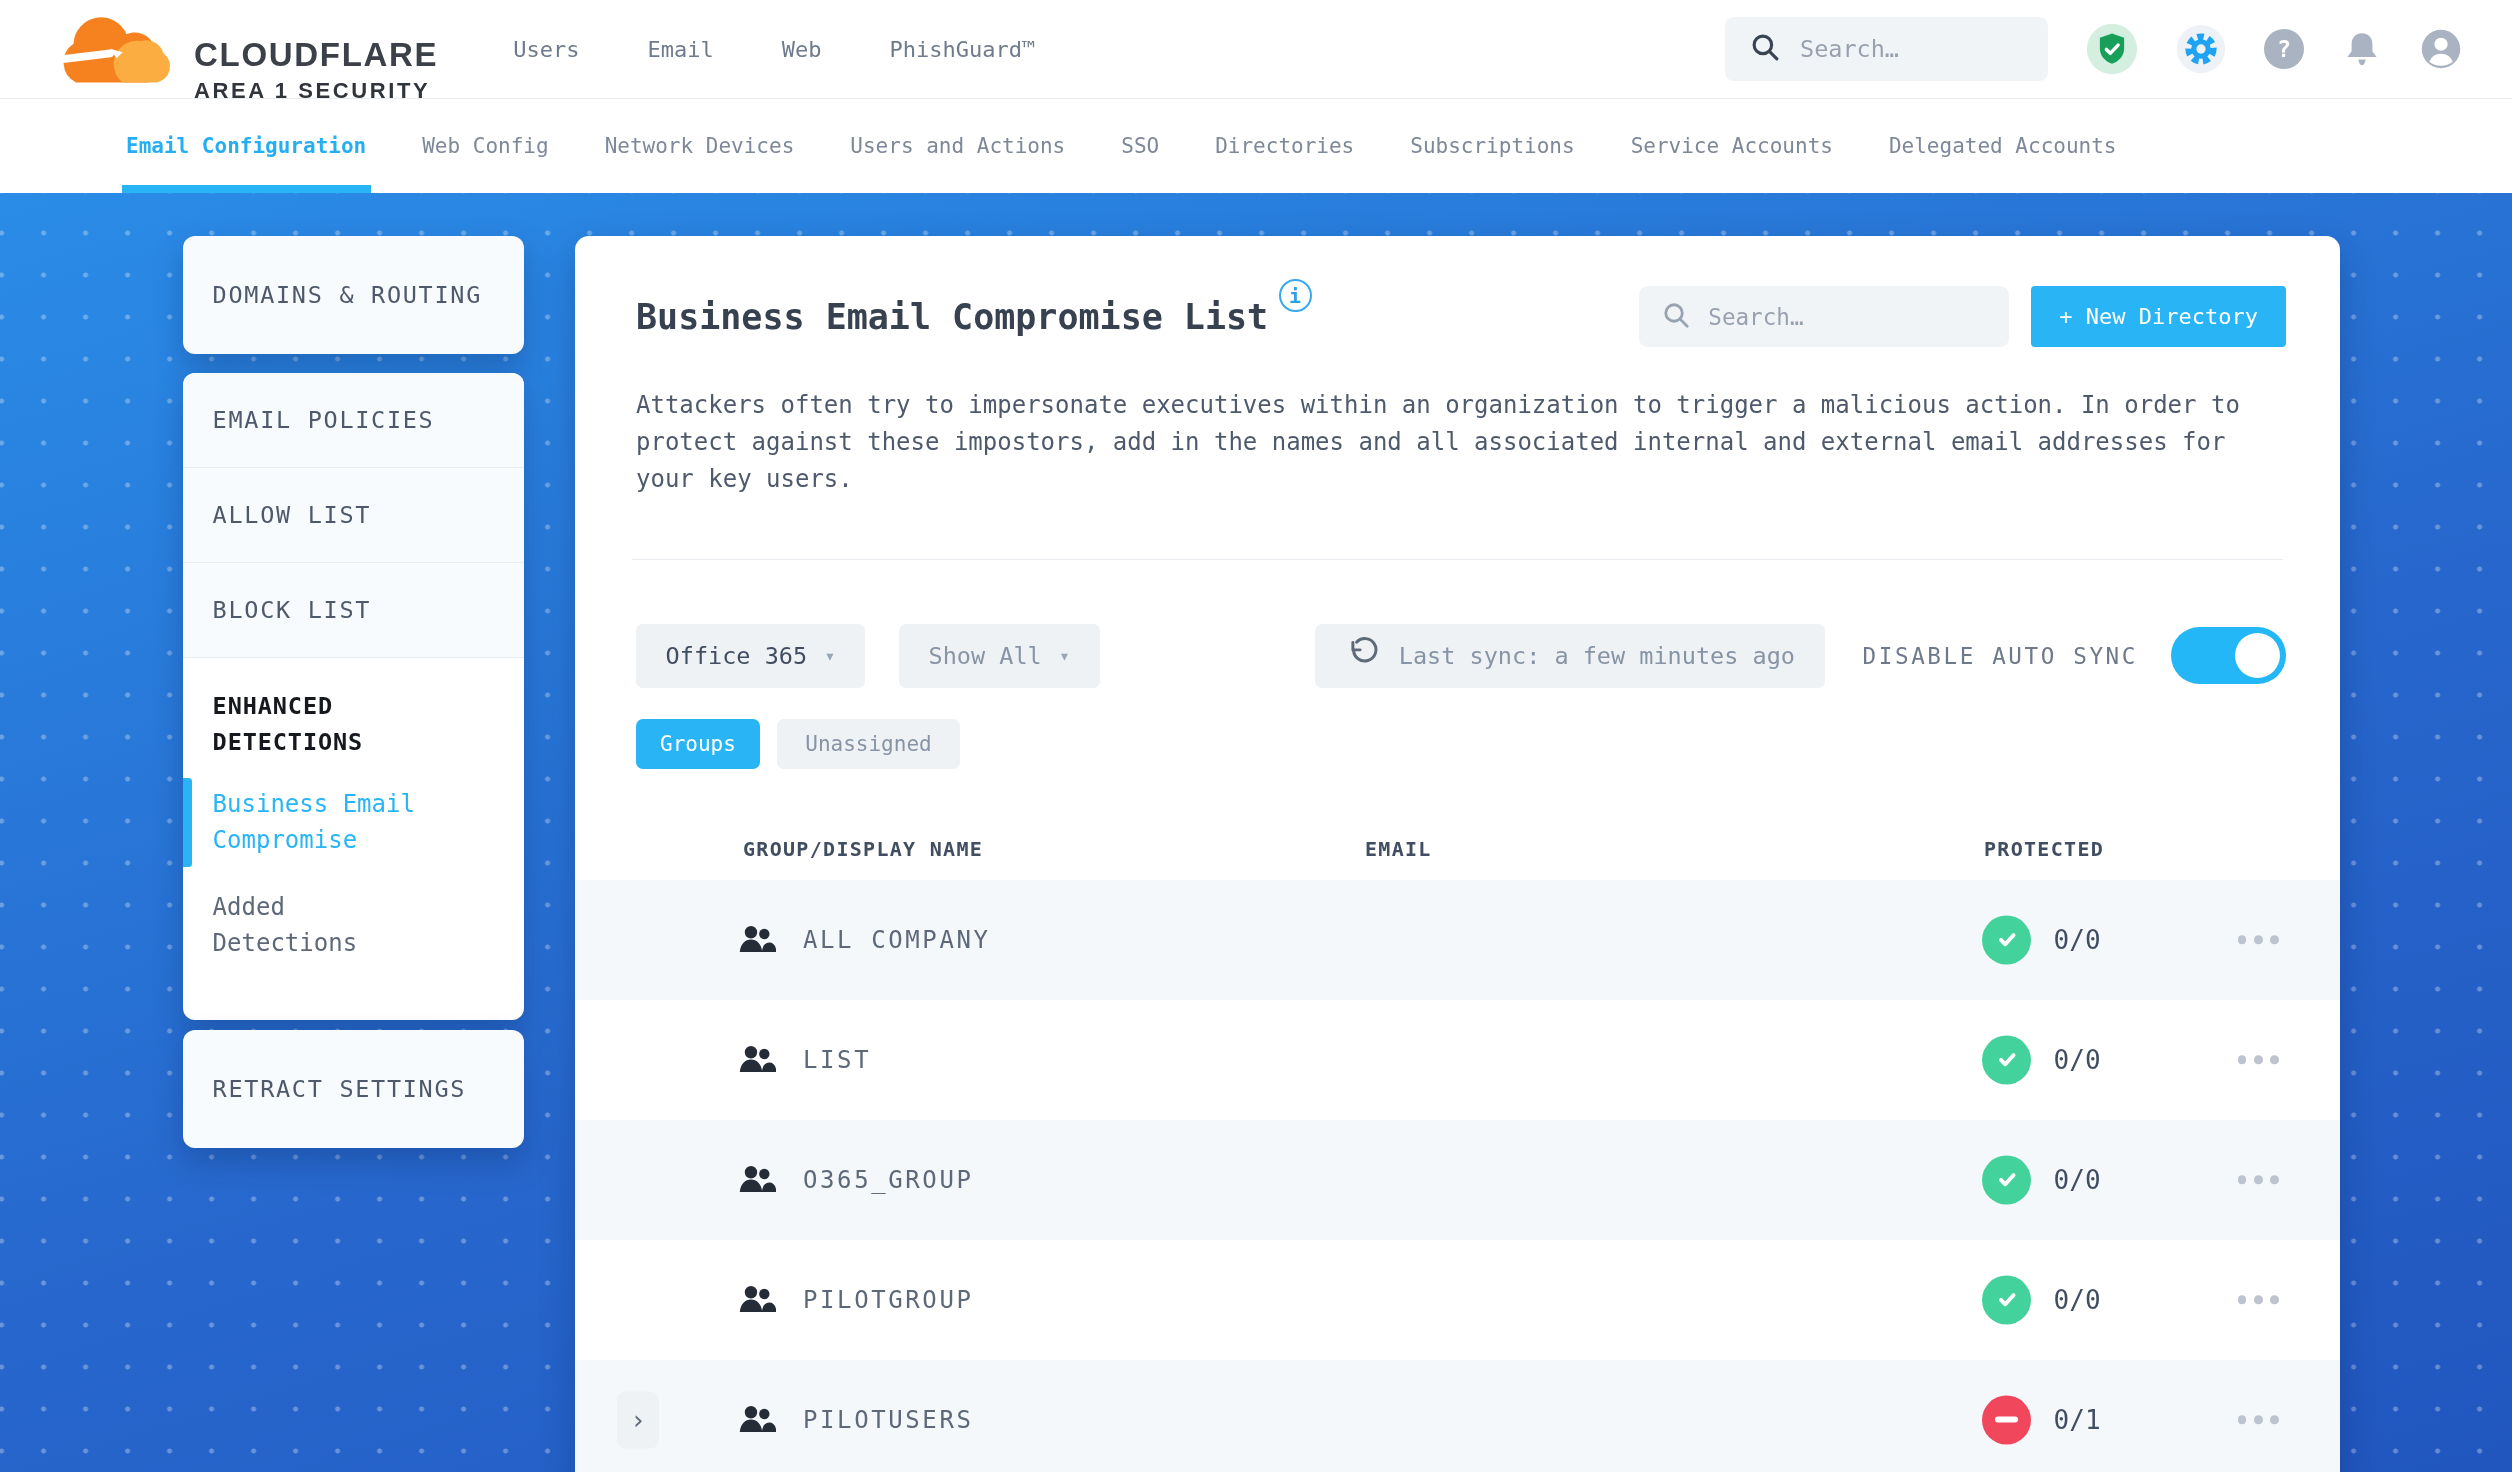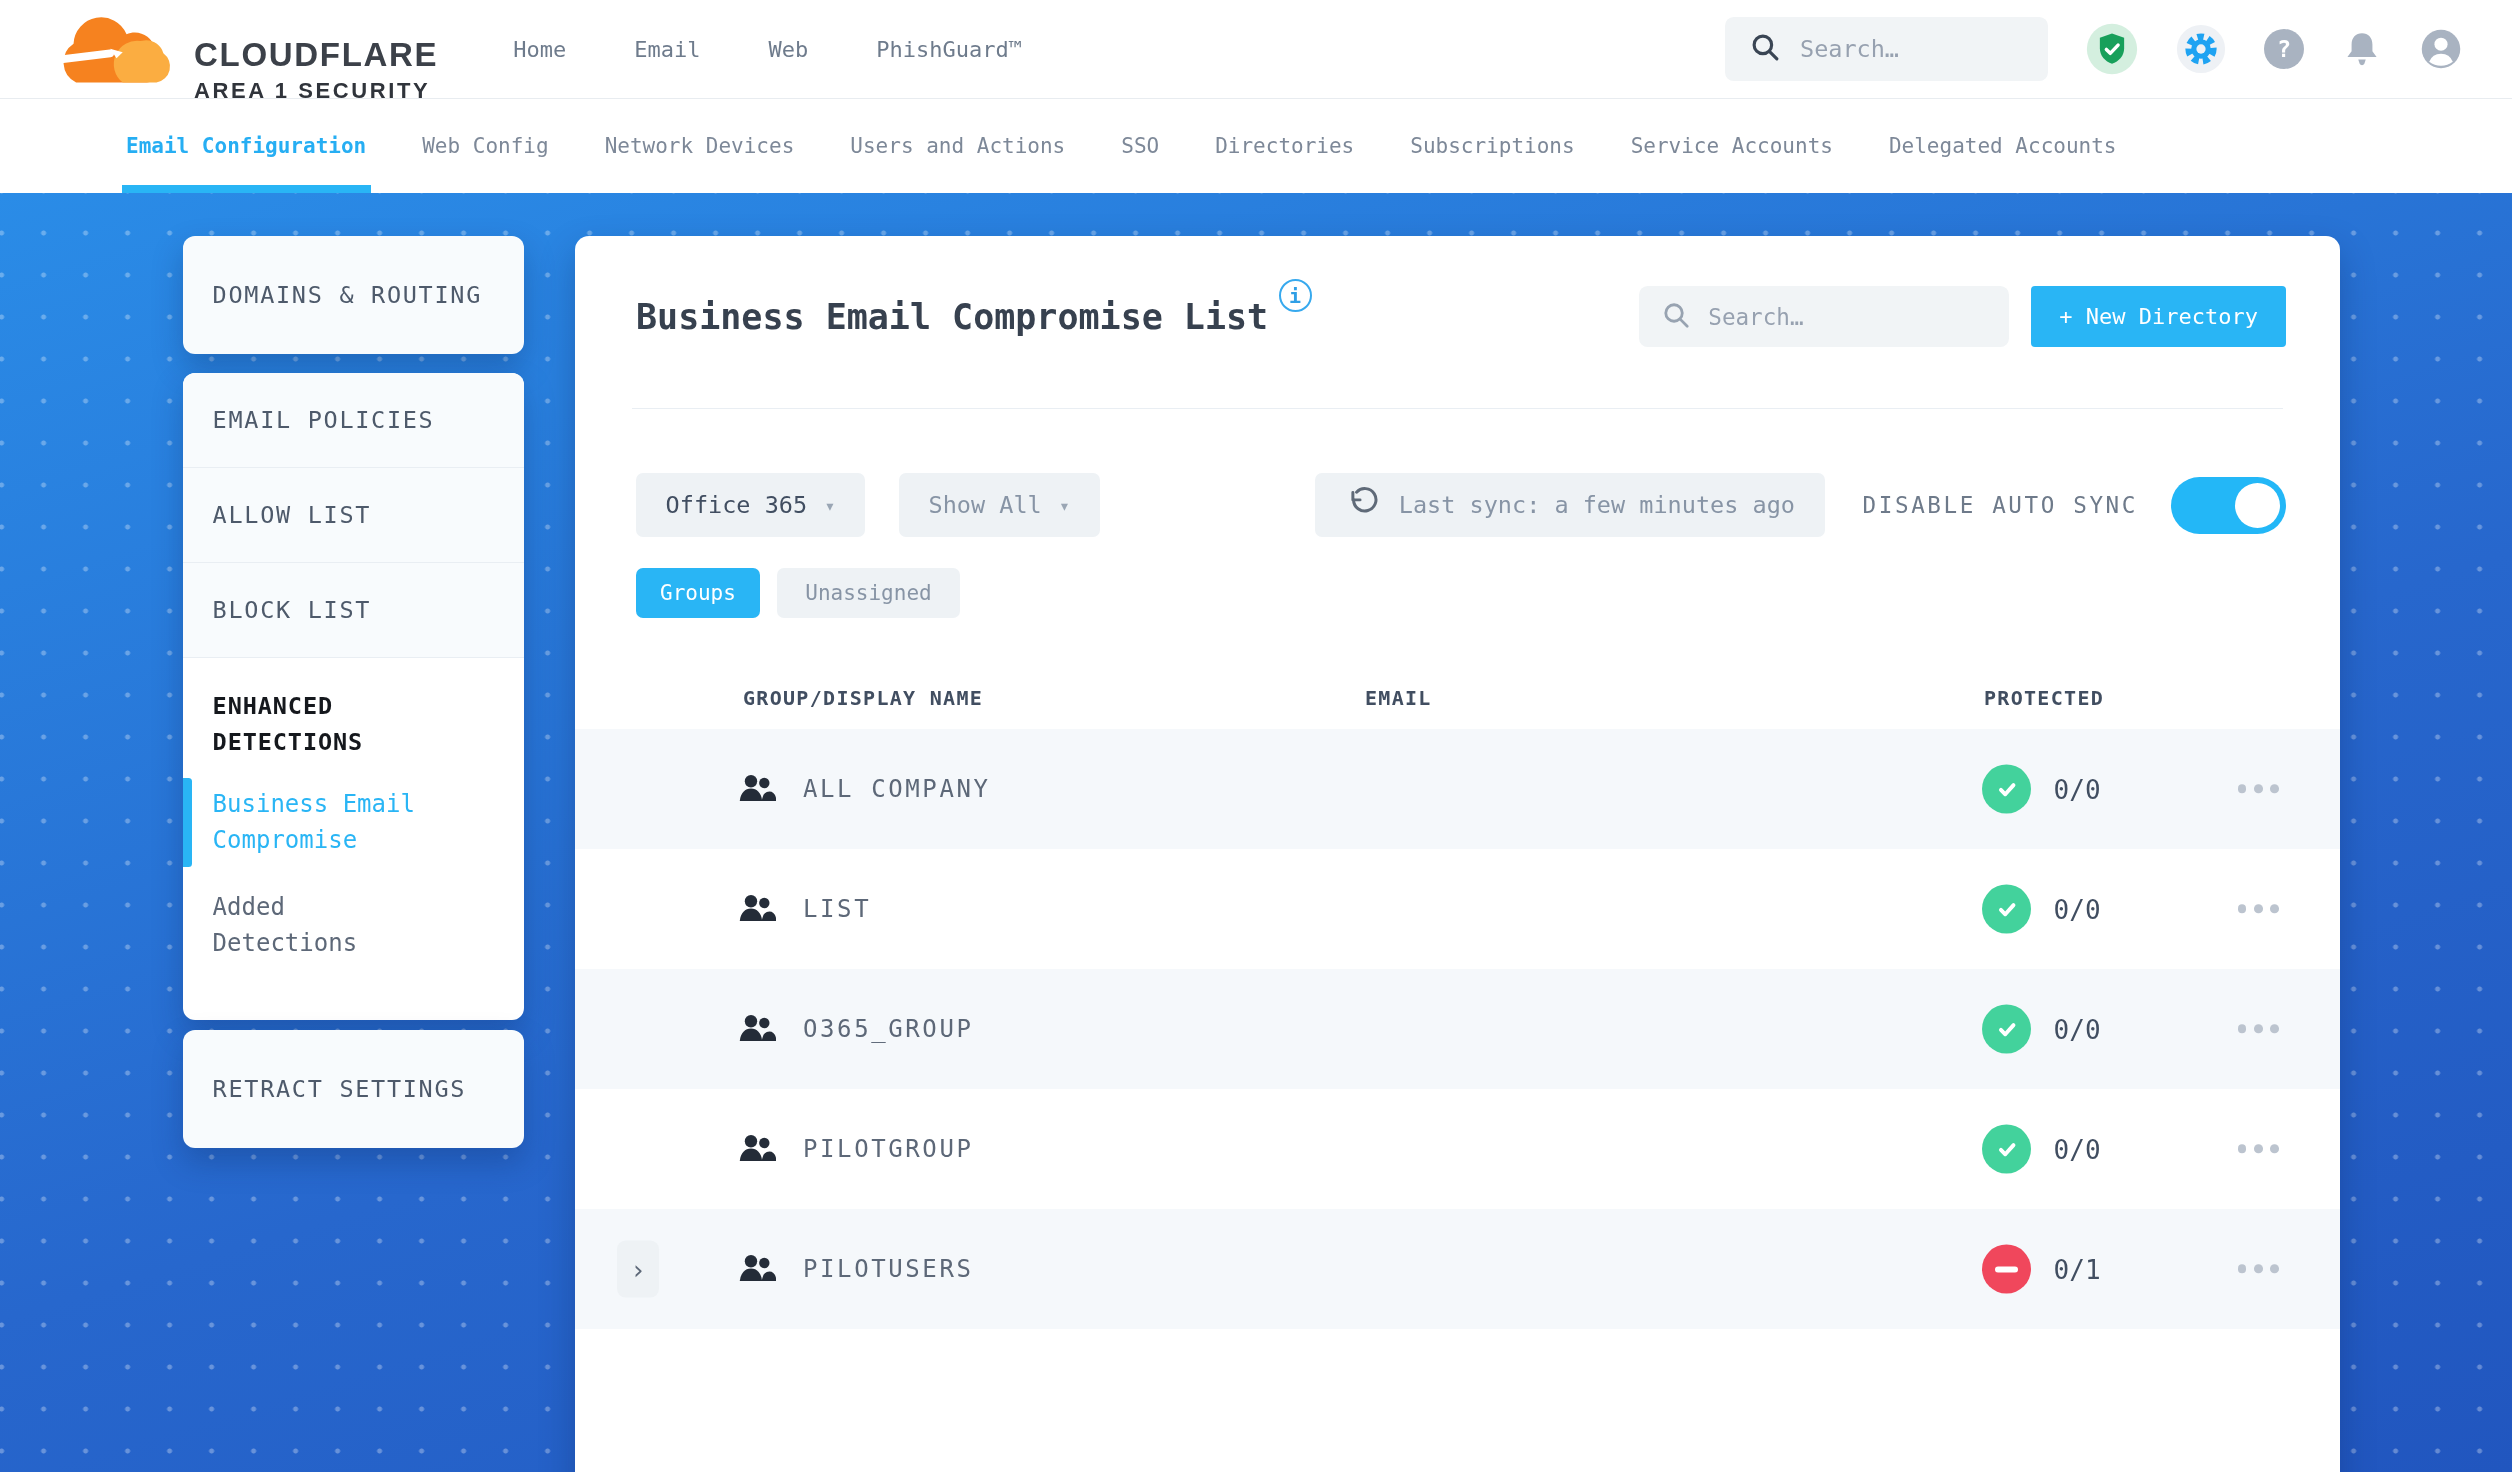--- a/index.html
+++ b/index.html
@@ -156,21 +156,21 @@
           <path d="M70 44l14 6-8 6z" fill="#fff" transform="rotate(-7 76 50)"></path>
         </svg>
       </span>
       <span class="logo-text">
         <span class="brand-name">CLOUDFLARE</span>
         <span class="brand-sub">AREA 1 SECURITY</span>
       </span>
     </div>
 
     <nav class="topnav">
-      <span class="topnav-item">Home</span>
+      <span class="topnav-item">Users</span>
       <span class="topnav-item">Email</span>
       <span class="topnav-item">Web</span>
       <span class="topnav-item">PhishGuard™</span>
     </nav>
 
     <div class="top-right">
       <div class="search-box">
         <span>
           <svg width="35" height="35" viewBox="0 0 40 40" fill="none" stroke="#3a4554" stroke-width="3.6" stroke-linecap="round">
             <circle cx="17" cy="17" r="10"></circle>
@@ -265,20 +265,21 @@
             <svg width="33" height="33" viewBox="0 0 40 40" fill="none" stroke="#98a3b1" stroke-width="3.4" stroke-linecap="round">
               <circle cx="17" cy="17" r="10"></circle>
                 <path d="M25 25l8 8"></path>
             </svg>
           </span>
           <input type="text" placeholder="Search…" style="">
         </div>
         <button class="btn-new">+ New Directory</button>
       </div>
 
+      <p class="mc-desc">Attackers often try to impersonate executives within an organization to trigger a malicious action. In order to protect against these impostors, add in the names and all associated internal and external email addresses for your key users.</p>
 
       <hr class="mc-hr">
 
       <div class="filters">
         <div class="chip chip-office">
           <span>Office 365</span>
           <span class="caret">▾</span>
         </div>
         <div class="chip chip-show">
           <span>Show All</span>

